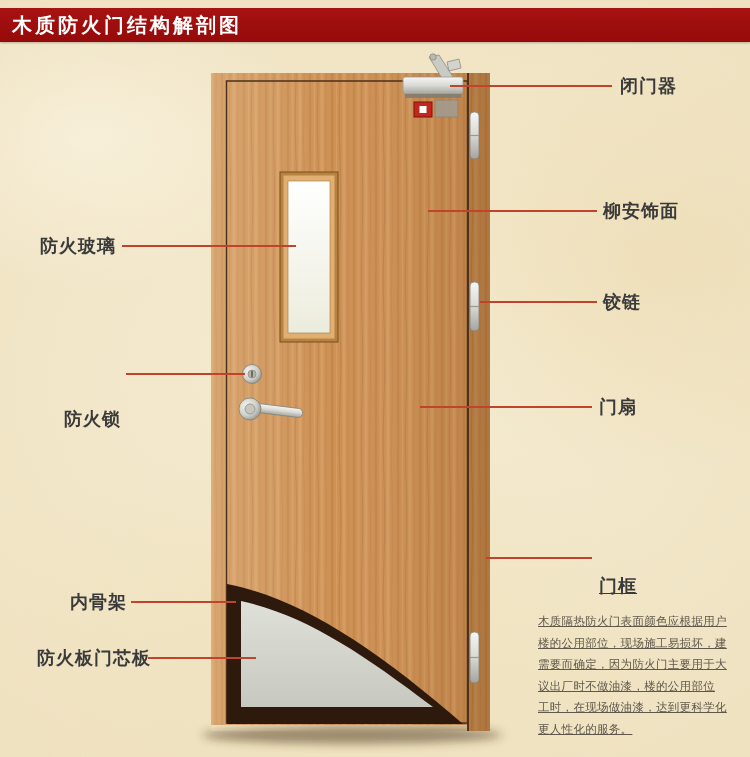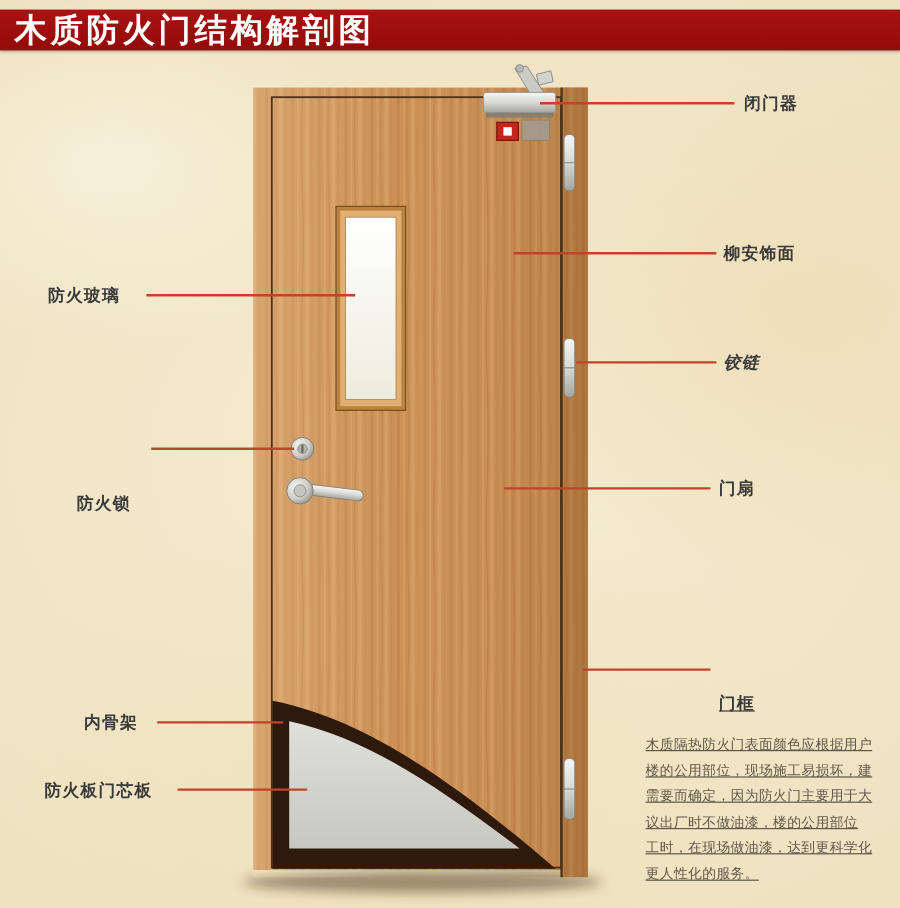--- a/index.html
+++ b/index.html
@@ -16,27 +16,27 @@
       radial-gradient(ellipse 500px 320px at 45% 85%, rgba(238,222,178,.4), rgba(238,222,178,0) 70%),
       radial-gradient(ellipse 900px 700px at 50% 50%, rgba(255,250,235,.25), rgba(214,186,128,.22) 95%);
   }
   .banner{
     position:absolute;left:0;top:8px;width:750px;height:34px;
     background:linear-gradient(180deg,#a81212,#950a0a);
     box-shadow:0 1px 2px rgba(0,0,0,.25);
   }
   .banner .title{
     position:absolute;left:12px;top:0;height:34px;line-height:34px;
-    color:#ffffff;font-size:27px;font-weight:bold;letter-spacing:3px;
+    color:#ffffff;font-size:20px;font-weight:bold;letter-spacing:3px;
     white-space:nowrap;
     text-align:center;
   }
   svg.scene{position:absolute;left:0;top:0;}
   .lbl{
-    position:absolute;color:#3a3a3a;font-size:14px;font-weight:bold;
+    position:absolute;color:#3a3a3a;font-size:18px;font-weight:bold;
     letter-spacing:1px;line-height:18px;white-space:nowrap;
   }
   .desc{
     position:absolute;left:538px;top:611px;width:195px;
     color:#5f584b;font-size:11.5px;line-height:21.5px;letter-spacing:.3px;text-decoration:underline;
   }
   .desc div{white-space:nowrap;}
 </style>
 </head>
 <body>
@@ -164,21 +164,21 @@
     </g>
   </svg>
 
   <div class="lbl" style="left:40px;top:237px;">防火玻璃</div>
   <div class="lbl" style="left:64px;top:365px;margin-top:45px;">防火锁</div>
   <div class="lbl" style="left:70px;top:593px;">内骨架</div>
   <div class="lbl" style="left:37px;top:649px;">防火板门芯板</div>
 
   <div class="lbl" style="left:620px;top:77px;">闭门器</div>
   <div class="lbl" style="left:603px;top:202px;">柳安饰面</div>
-  <div class="lbl" style="left:603px;top:293px;font-style:italic;">铰链</div>
+  <div class="lbl" style="left:603px;top:293px;">铰链</div>
   <div class="lbl" style="left:599px;top:398px;">门扇</div>
   <div class="lbl" style="left:599px;top:577px;text-decoration:underline;">门框</div>
 
   <div class="desc">
     <div>木质隔热防火门表面颜色应根据用户</div>
     <div>楼的公用部位，现场施工易损坏，建</div>
     <div>需要而确定，因为防火门主要用于大</div>
     <div>议出厂时不做油漆，楼的公用部位</div>
     <div>工时，在现场做油漆，达到更科学化</div>
     <div>更人性化的服务。</div>

